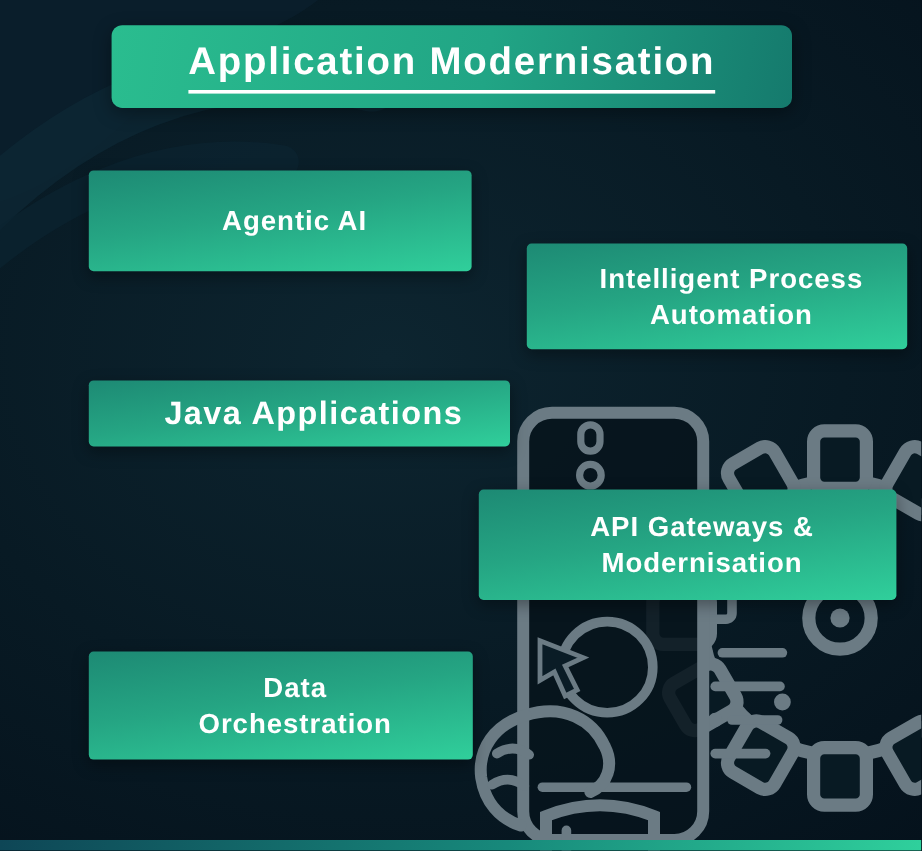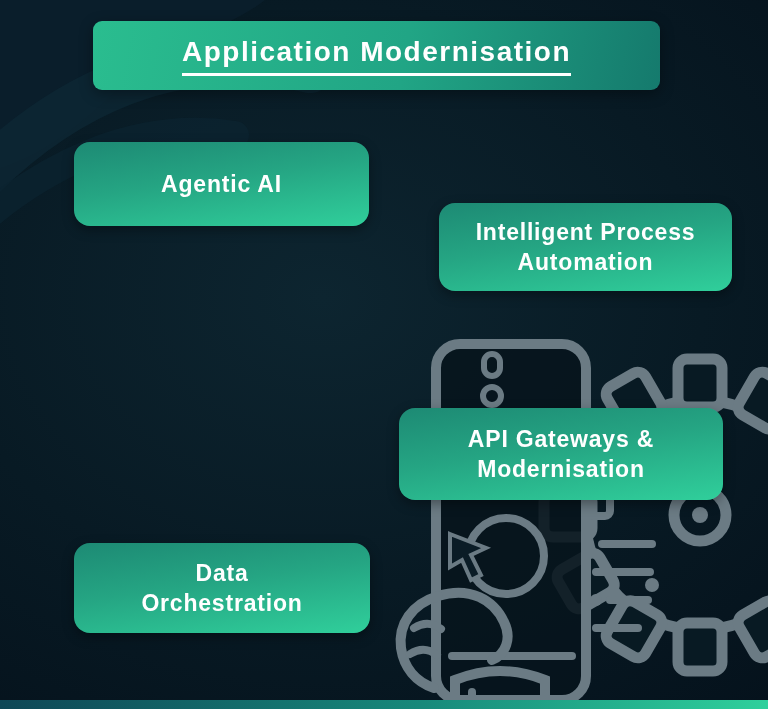--- a/index.html
+++ b/index.html
@@ -36,43 +36,44 @@
     height: 69px;
     border-radius: 9px;
     background: linear-gradient(100deg, #2abd8f 0%, #21a585 55%, #157a6d 100%);
     display: flex;
     align-items: center;
     justify-content: center;
     box-shadow: 0 4px 14px rgba(0,0,0,0.35);
   }
   .banner-text {
     color: #ffffff;
-    font-size: 28px;
+    font-size: 32px;
     font-weight: bold;
     letter-spacing: 1.5px;
     padding-bottom: 5px;
     border-bottom: 3px solid #ffffff;
     white-space: nowrap;
   }
 
   .card {
     position: absolute;
     z-index: 5;
-    border-radius: 16px;
+    border-radius: 4px;
     background: linear-gradient(172deg, #1d8a74 0%, #25a583 45%, #30cf9b 100%);
     display: flex;
     flex-direction: column;
     align-items: center;
     justify-content: center;
     color: #ffffff;
     font-weight: bold;
     text-align: center;
     letter-spacing: 0.8px;
     line-height: 1.32;
     box-shadow: 0 4px 12px rgba(0,0,0,0.35);
+    padding-left: 24px;
   }
   .card span { display: block; }
 
   .card-agentic { left: 74px;  top: 142px; width: 295px; height: 84px; font-size: 23px; }
   .card-ipa     { left: 399px; top: 203px; width: 293px; height: 88px; font-size: 23px; margin-left: 40px; }
   .card-java    { left: 74px;  top: 317px; width: 327px; height: 55px; font-size: 27px; letter-spacing: 1.2px; }
   .card-api     { left: 399px; top: 408px; width: 324px; height: 92px; font-size: 23px; }
   .card-data    { left: 74px;  top: 543px; width: 296px; height: 90px; font-size: 23px; }
 
   .bottom-bar {
@@ -158,20 +159,23 @@
 
   <div class="card card-agentic">
     <span>Agentic AI</span>
   </div>
 
   <div class="card card-ipa">
     <span>Intelligent Process</span>
     <span>Automation</span>
   </div>
 
+  <div class="card card-java">
+    <span>Java Applications</span>
+  </div>
 
   <div class="card card-api">
     <span>API Gateways &amp;</span>
     <span>Modernisation</span>
   </div>
 
   <div class="card card-data">
     <span>Data</span>
     <span>Orchestration</span>
   </div>

